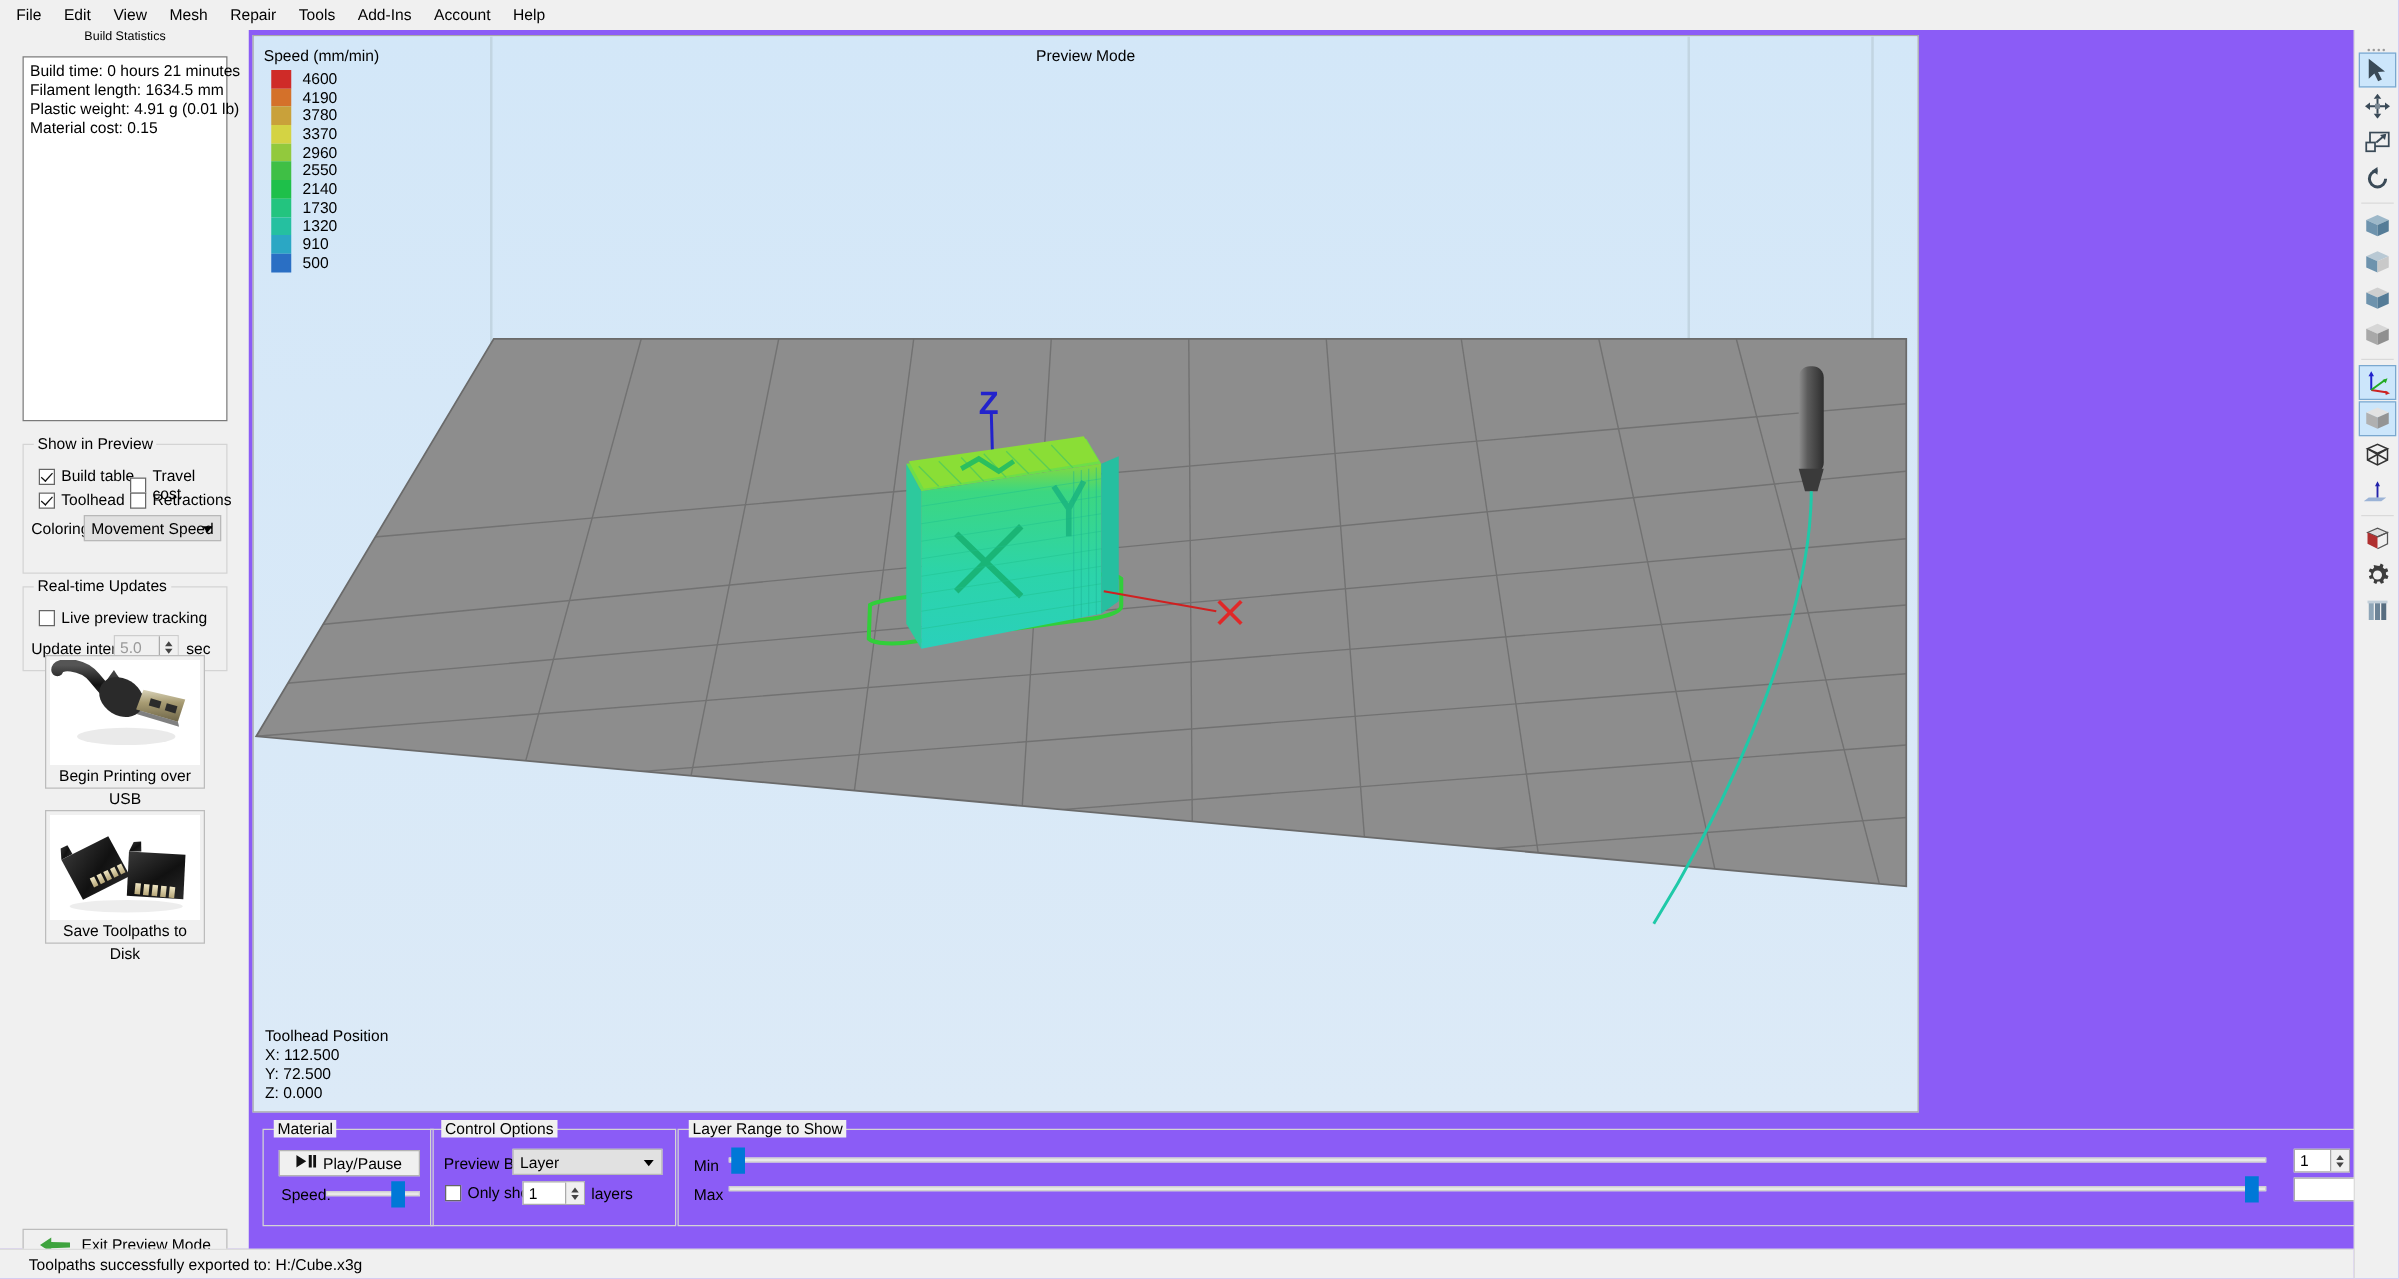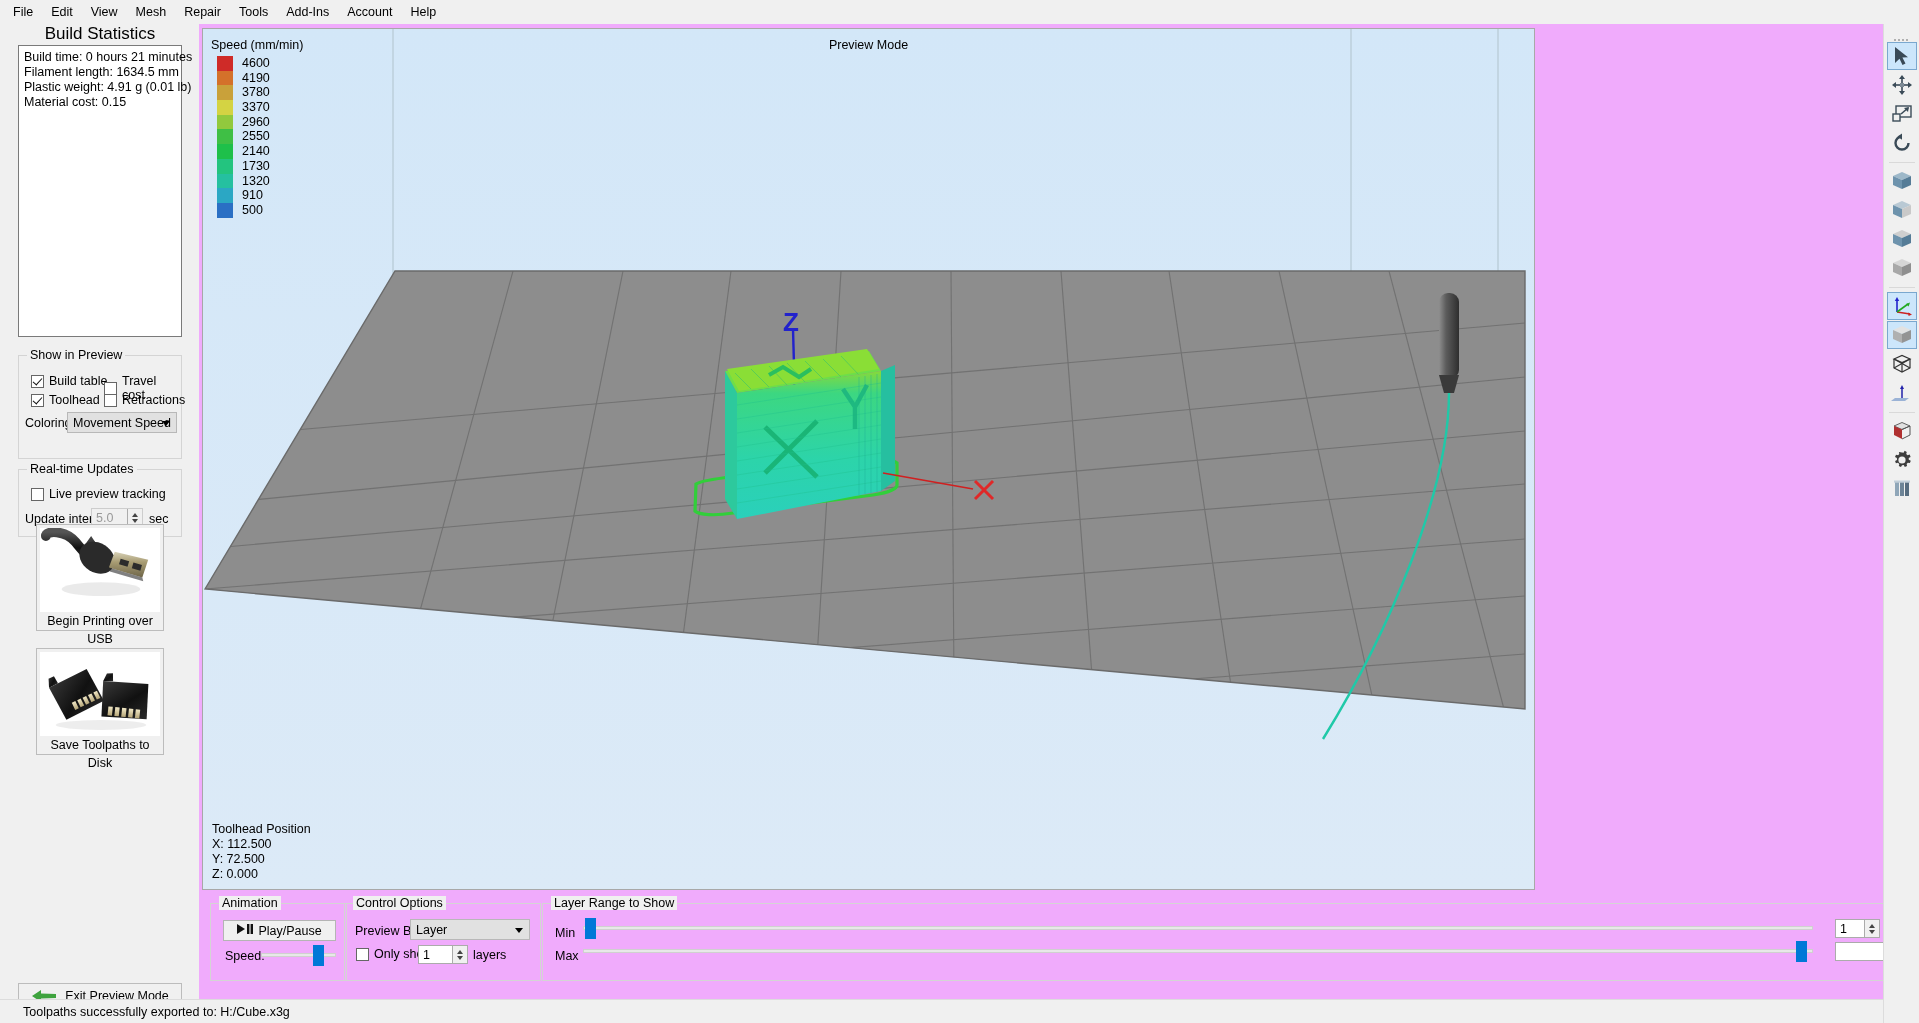--- a/index.html
+++ b/index.html
@@ -5,37 +5,37 @@
   * { box-sizing: border-box; }
   html, body {
     margin: 0; padding: 0;
     width: 1919px; height: 1023px;
     overflow: hidden;
     font-family: "Liberation Sans", sans-serif;
     font-size: 12.5px;
     color: #000;
     background: #f0f0f0;
   }
-  #app { position: relative; width: 1919px; height: 1023px; background: #f0abfc; }
+  #app { position: relative; width: 1919px; height: 1023px; background: #8b5cf6; }
 
   
   #menubar {
     position: absolute; left: 0; top: 0; width: 1919px; height: 24px;
     background: #f0f0f0; display: flex; align-items: center; padding-left: 4px;
   }
   #menubar .mi {
     padding: 3px 9px; font-size: 12.5px; line-height: 16px; cursor: default; color: #000;
   }
 
   
   #leftpanel {
     position: absolute; left: 0; top: 24px; width: 199px; height: 975px;
     background: #f0f0f0;
   }
-  .panel-title { text-align: center; font-size: 17px; padding: 4px 0 3px 0; }
+  .panel-title { text-align: center; font-size: 10px; padding: 4px 0 3px 0; }
   #buildstats-box {
     position: absolute; left: 18px; top: 21px; width: 164px; height: 292px;
     background: #fff; border: 1px solid #7a7a7a;
     padding: 4px 5px; font-size: 12.5px; line-height: 15px;
   }
   #buildstats-box div { white-space: nowrap; }
 
   
   .group {
     position: absolute; border: 1px solid #d4d4d4; background: transparent;
@@ -484,21 +484,21 @@
       <div>Toolhead Position</div>
       <div>X: 112.500</div>
       <div>Y: 72.500</div>
       <div>Z: 0.000</div>
     </div>
   </div>
 
   <div id="bottombar">
 
     <div class="group" style="left:8px; top:10px; width:137px; height:78px;">
-      <div class="glabel">Animation</div>
+      <div class="glabel">Material</div>
 
       <div style="position:absolute; left:12px; top:16px; width:113px; height:21px; border:1px solid #b4b4b4; background:#f0f0f0; display:flex; align-items:center; justify-content:center; gap:5px;">
         <span>
           <svg width="16" height="12" viewBox="0 0 16 12">
             <polygon points="0,1 8,6 0,11" fill="#111"></polygon>
             <rect x="10" y="1" width="2.4" height="10" fill="#111"></rect>
             <rect x="13.6" y="1" width="2.4" height="10" fill="#111"></rect>
           </svg>
         </span>
         <span style="font-size:12.5px;">Play/Pause</span>

